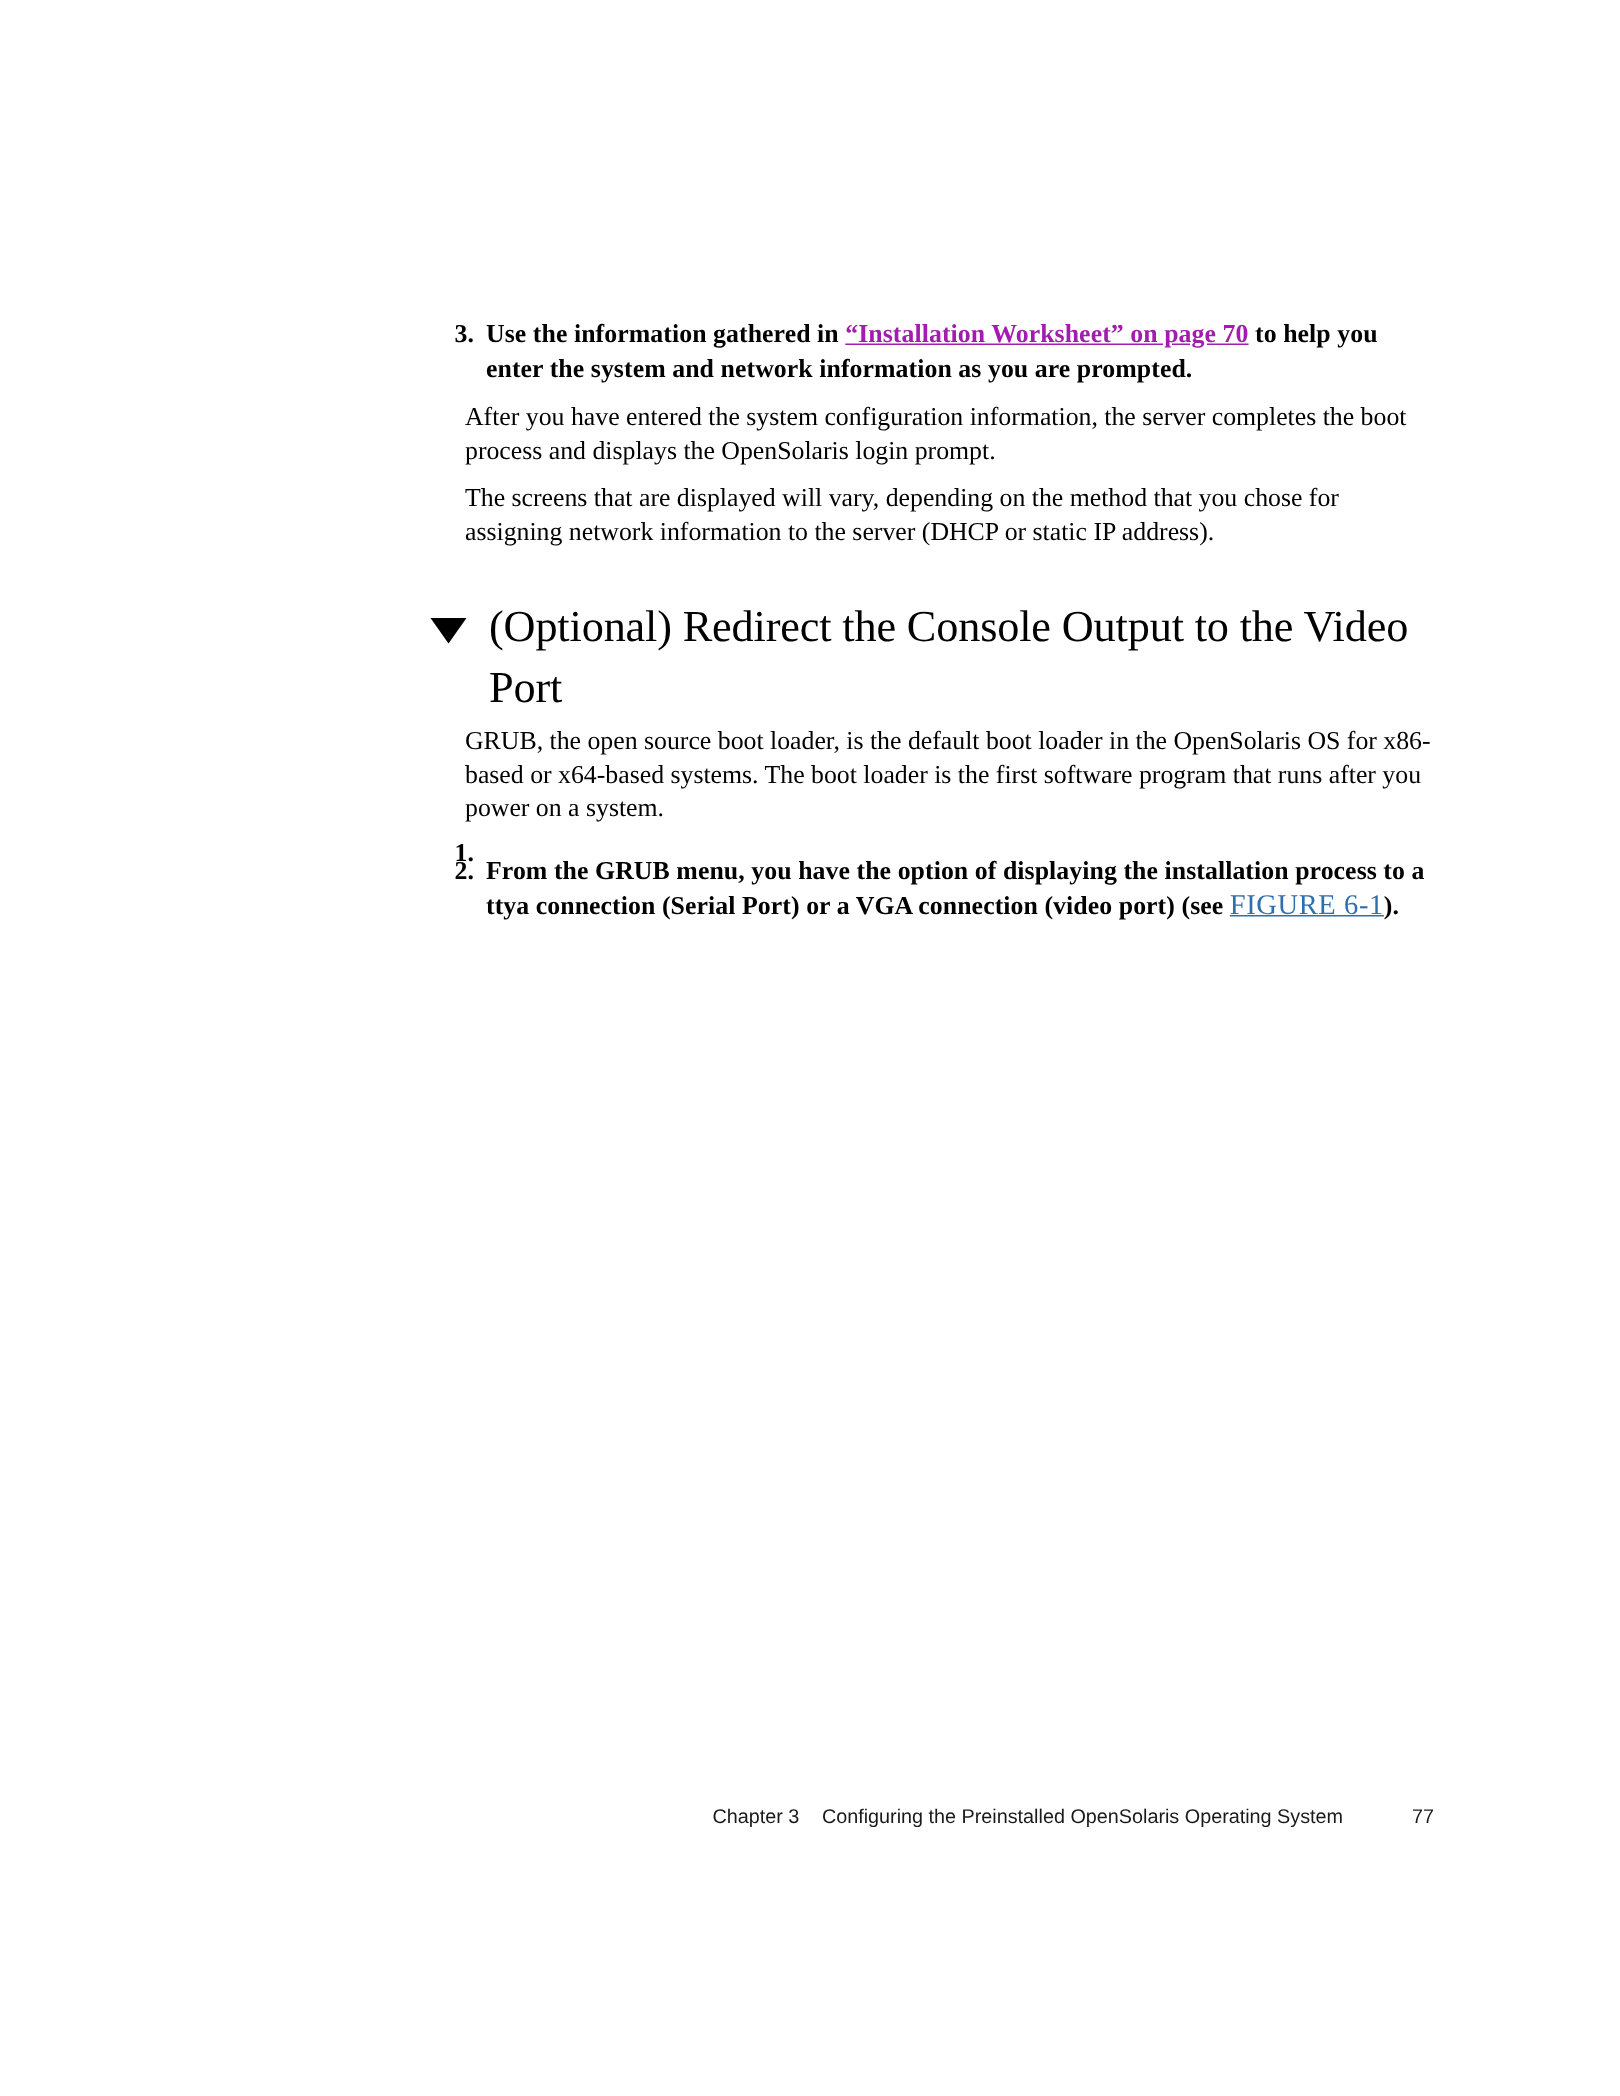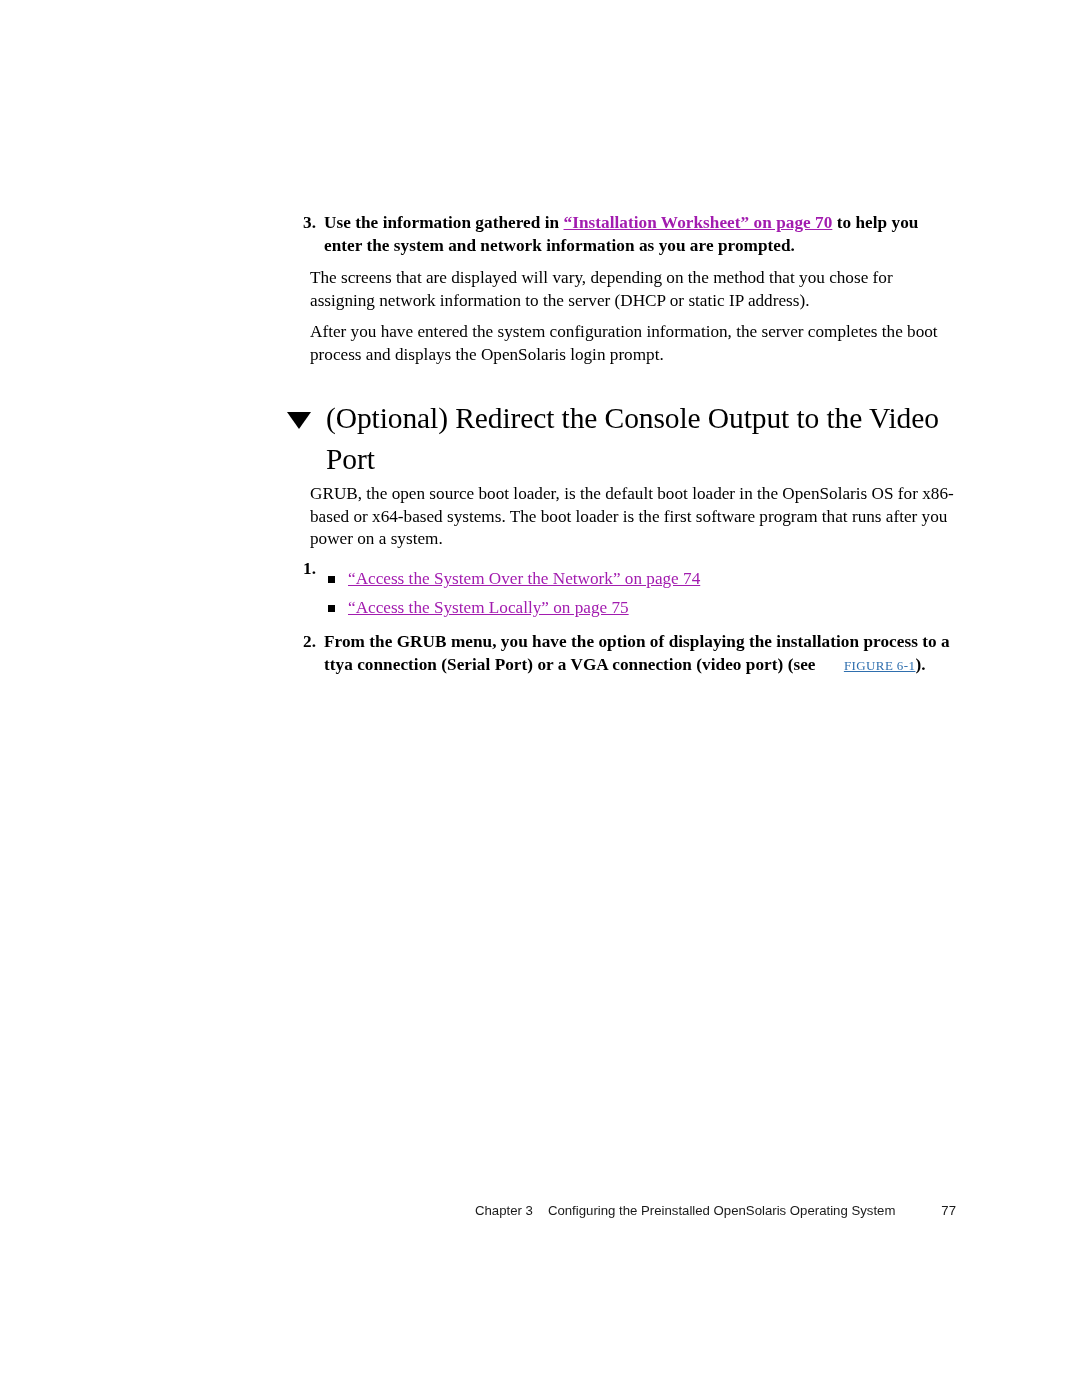--- a/index.html
+++ b/index.html
@@ -56,24 +56,23 @@
     line-height: 22.6px;
     font-weight: normal;
     margin-bottom: 9px;
   }
 
   .link {
     color: #a21caf;
   }
   .figref {
     color: #2f6fae;
-    font-size: 13px;
+    font-size: 19px;
     font-weight: normal;
     letter-spacing: 0.4px;
-    margin-left: 24px;
   }
 
   
   .section-heading {
     position: absolute;
     left: 286px;
     top: 398px;
     width: 690px;
   }
   .section-heading .tri {
@@ -173,48 +172,38 @@
 <body>
 
 <div class="page">
 
   <div class="content">
 
     <div class="step">
       <span class="num">3.</span><span>Use the information gathered in </span><a class="link" href="#">“Installation Worksheet” on page 70</a><span> to help you enter the system and network information as you are prompted.</span>
     </div>
 
+    <div class="para">After you have entered the system configuration information, the server completes the boot process and displays the OpenSolaris login prompt.</div>
+
     <div class="para">The screens that are displayed will vary, depending on the method that you chose for assigning network information to the server (DHCP or static IP address).</div>
-
-    <div class="para">After you have entered the system configuration information, the server completes the boot process and displays the OpenSolaris login prompt.</div>
   </div>
 
   <div class="section-heading">
     <span class="tri"></span>
     <span class="htext">(Optional) Redirect the Console Output to the Video Port</span>
   </div>
 
   <div class="lead">GRUB, the open source boot loader, is the default boot loader in the OpenSolaris OS for x86-based or x64-based systems. The boot loader is the first software program that runs after you power on a system.</div>
 
   <div class="proc">
 
     <div class="step">
       <span class="num">1.</span>
     </div>
 
-    <ul class="bullets">
-      <li>
-        <span class="sq"></span>
-        <a class="link" href="#">“Access the System Over the Network” on page 74</a>
-      </li>
-      <li>
-        <span class="sq"></span>
-        <a class="link" href="#">“Access the System Locally” on page 75</a>
-      </li>
-    </ul>
 
     <div class="step" style="margin-top:12px;">
       <span class="num">2.</span><span>From the GRUB menu, you have the option of displaying the installation process to a ttya connection (Serial Port) or a VGA connection (video port) (see </span><a class="figref" href="#">FIGURE 6-1</a><span>).</span>
     </div>
   </div>
 
   <div class="footer">
     <div class="inner">
       <span class="chap">Chapter 3</span>
       <span class="title">Configuring the Preinstalled OpenSolaris Operating System</span>

